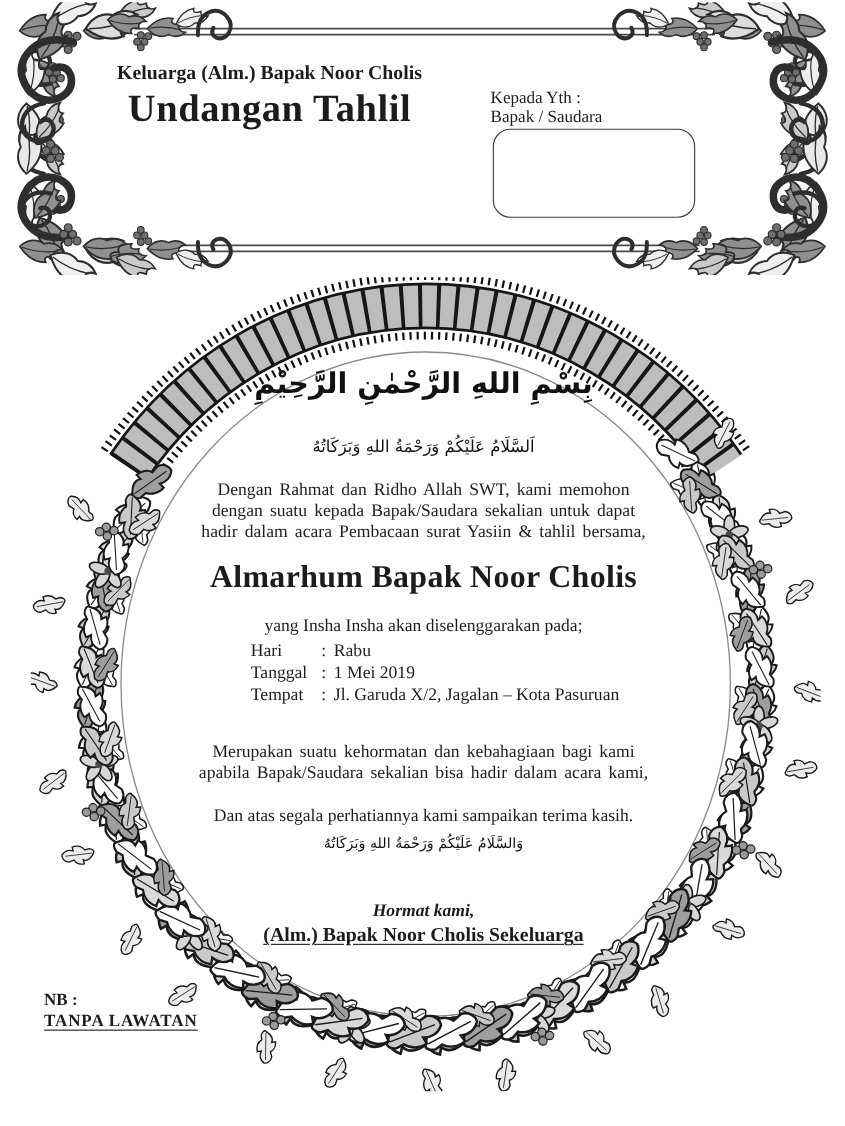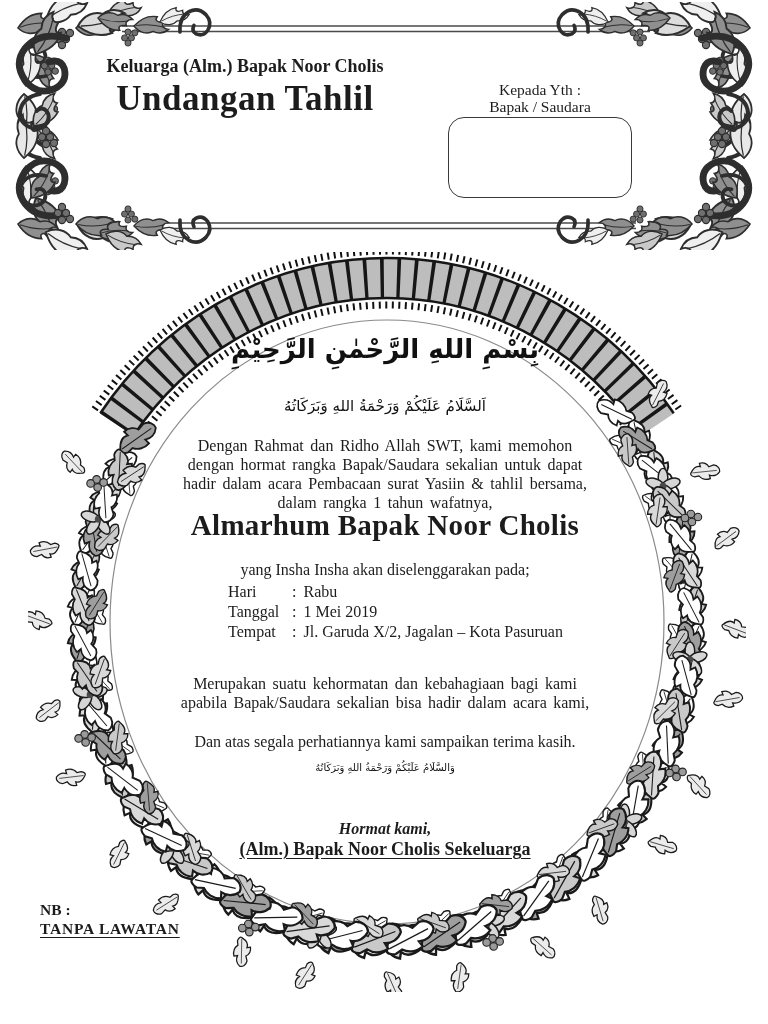--- a/index.html
+++ b/index.html
@@ -8,41 +8,41 @@
     position:relative;background:#ffffff;overflow:hidden;
     font-family:"Liberation Serif",serif;color:#1c1c1c;
   }
   .abs{position:absolute}
   
   #frame-svg{position:absolute;left:0;top:2px;width:768px;height:248px}
   .head-block{position:absolute;left:72px;top:54px;width:346px;text-align:center}
   .family-line{font-weight:bold;font-size:18px;line-height:24px}
   .main-title{font-weight:bold;font-size:35px;line-height:40px;letter-spacing:.5px;margin-top:1px}
   .date-line{font-size:21px;line-height:25px;margin-top:4px}
-  .recipient-block{position:absolute;left:446px;top:81px;width:188px;text-align:center}
+  .recipient-block{position:absolute;left:446px;top:81px;width:188px;}
   .recipient-line{font-size:15.5px;line-height:17px}
   .recipient-box{position:absolute;left:448px;top:117px;width:184px;height:81px;
     border:1.5px solid #3a3a3a;border-radius:16px;background:#fff}
   
   #wreath-svg{position:absolute;left:28px;top:252px;width:718px;height:740px}
   
   .col{position:absolute;left:150px;width:470px;text-align:center}
   .arabic{font-family:"DejaVu Sans",sans-serif;direction:rtl;color:#111}
   .bismillah{top:326px;font-size:26px;font-weight:bold;line-height:46px}
   .salam{top:393px;font-size:15px;line-height:26px}
   .para{font-size:16px;line-height:19px;word-spacing:2.5px}
   .p-open{top:436px}
   .deceased{top:508px;font-size:29px;font-weight:bold;letter-spacing:.3px;line-height:34px}
   .sch-intro{top:560px;font-size:16px;line-height:19px}
   .schedule{position:absolute;left:228px;top:582px;text-align:left;font-size:16px;line-height:20px}
   .sch-label{display:inline-block;width:64px}
   .sch-val{margin-left:7px}
   .p-close{top:674px}
   .thanks{top:732px;font-size:16px;line-height:19px}
-  .wassalam{top:754px;font-size:10px;line-height:28px}
+  .wassalam{top:754px;font-size:13px;line-height:28px}
   .salutation{top:819px;font-size:16px;font-style:italic;font-weight:700;line-height:19px}
   .sig-name{top:838px;font-size:18px;font-weight:bold;line-height:22px;
     text-decoration:underline;text-underline-offset:3px}
   .nb{position:absolute;left:40px;top:901px;text-align:left}
   .nb-label{font-weight:bold;font-size:15.5px;line-height:18px}
   .nb-text{font-weight:bold;font-size:15.5px;letter-spacing:.8px;line-height:19px;
     text-decoration:underline;text-underline-offset:3px}
 </style>
 </head>
 <body>
@@ -296,23 +296,22 @@
       <use href="#wleaf" transform="translate(92.4 198.1) rotate(94.4) scale(0.97)" fill="#c9c9c9"></use>
       <use href="#wleaf" transform="translate(117.1 213.9) rotate(148.4) scale(0.78)" fill="#d9d9d9"></use>
     </g>
 </svg>
 
 <div class="abs col arabic bismillah">بِسْمِ اللهِ الرَّحْمٰنِ الرَّحِيْمِ</div>
 <div class="abs col arabic salam">اَلسَّلَامُ عَلَيْكُمْ وَرَحْمَةُ اللهِ وَبَرَكَاتُهُ</div>
 
 <div class="abs col para p-open">
   <div>Dengan Rahmat dan Ridho Allah SWT, kami memohon</div>
-  <div>dengan hormat rangka Bapak/Saudara sekalian untuk dapat</div>
+  <div>dengan suatu kepada Bapak/Saudara sekalian untuk dapat</div>
   <div>hadir dalam acara Pembacaan surat Yasiin &amp; tahlil bersama,</div>
-  <div>dalam rangka 1 tahun wafatnya,</div>
 </div>
 
 <div class="abs col deceased">Almarhum Bapak Noor Cholis</div>
 <div class="abs col sch-intro">yang Insha Insha akan diselenggarakan pada;</div>
 
 <div class="schedule">
   <div><span class="sch-label">Hari</span><span>:</span><span class="sch-val">Rabu</span></div>
   <div><span class="sch-label">Tanggal</span><span>:</span><span class="sch-val">1 Mei 2019</span></div>
   <div><span class="sch-label">Tempat</span><span>:</span><span class="sch-val">Jl. Garuda X/2, Jagalan – Kota Pasuruan</span></div>
 </div>

